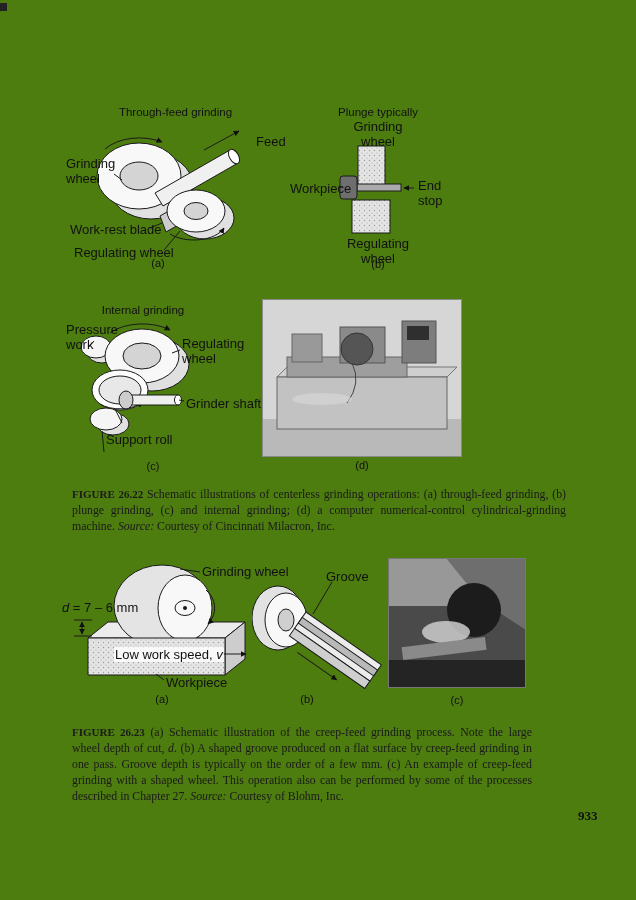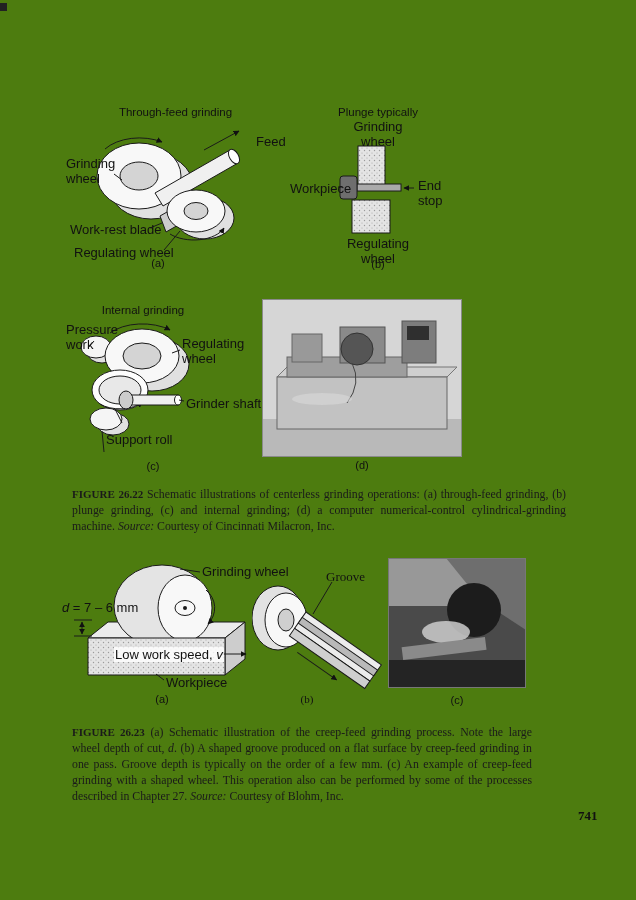--- a/index.html
+++ b/index.html
@@ -180,21 +180,21 @@
       <line x1="138" y1="16" x2="118" y2="13" stroke="#1a1a1a"></line>
       <line x1="102" y1="124" x2="94" y2="118" stroke="#1a1a1a"></line>
     </svg>
     <div class="lbl nw" style="left:140px; top:8px;">Grinding wheel</div>
     <div class="lbl nw" style="left:0; top:44px;"><i>d</i><span> = 7 – 6 mm</span></div>
     <div class="lbl nw speedlbl" style="left:52px; top:91px;"><span>Low work speed, </span><i>v</i></div>
     <div class="lbl nw" style="left:104px; top:119px;">Workpiece</div>
     <div class="tag" style="left:0; top:137px; width:200px;">(a)</div>
   </div>
 
-  <div class="diagram" style="left:252px; top:556px; width:135px; height:152px;font-family:Liberation Serif, serif;">
+  <div class="diagram" style="left:252px; top:556px; width:135px; height:152px;">
     <svg width="135" height="152" viewBox="0 0 135 152">
       <g>
         <ellipse cx="26" cy="62" rx="26" ry="32" fill="#e2e2e2" stroke="#1a1a1a"></ellipse>
         <ellipse cx="34" cy="64" rx="21" ry="27" fill="#f8f8f8" stroke="#1a1a1a"></ellipse>
         <ellipse cx="34" cy="64" rx="8" ry="11" fill="#cfcfcf" stroke="#1a1a1a"></ellipse>
       </g>
       <g transform="translate(54,56) rotate(35)">
         <rect x="0" y="0" width="92" height="20" fill="#ececec" stroke="#1a1a1a"></rect>
         <rect x="0" y="6.5" width="92" height="7" fill="#b9b9b9" stroke="#1a1a1a"></rect>
         <rect x="0" y="20" width="92" height="9" fill="#cfcfcf" stroke="#1a1a1a"></rect>
@@ -220,15 +220,15 @@
     <div class="tag" style="left:0; top:136px; width:138px;">(c)</div>
   </div>
 
   <p class="caption" style="left:72px; top:724px; width:460px;">
     <span class="figlabel">FIGURE 26.23</span>
     <span>(a) Schematic illustration of the creep-feed grinding process. Note the large wheel depth of cut, </span><i>d</i><span>. (b) A shaped groove produced on a flat surface by creep-feed grinding in one pass. Groove depth is typically on the order of a few mm. (c) An example of creep-feed grinding with a shaped wheel. This operation also can be performed by some of the processes described in Chapter 27. </span>
     <i>Source:</i>
     <span>Courtesy of Blohm, Inc.</span>
   </p>
 
-  <div class="pagenum" style="left:578px; top:808px;">741</div>
+  <div class="pagenum" style="left:578px; top:808px;">933</div>
 
 </div>
 
 </body></html>

